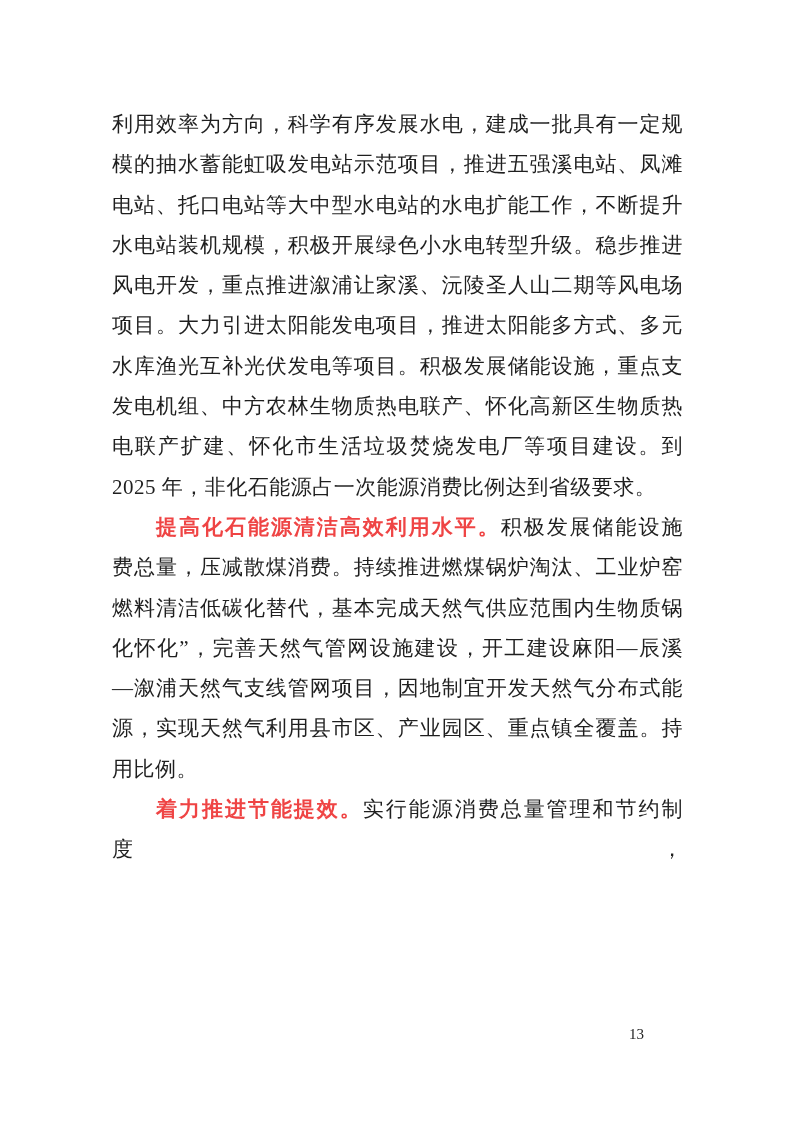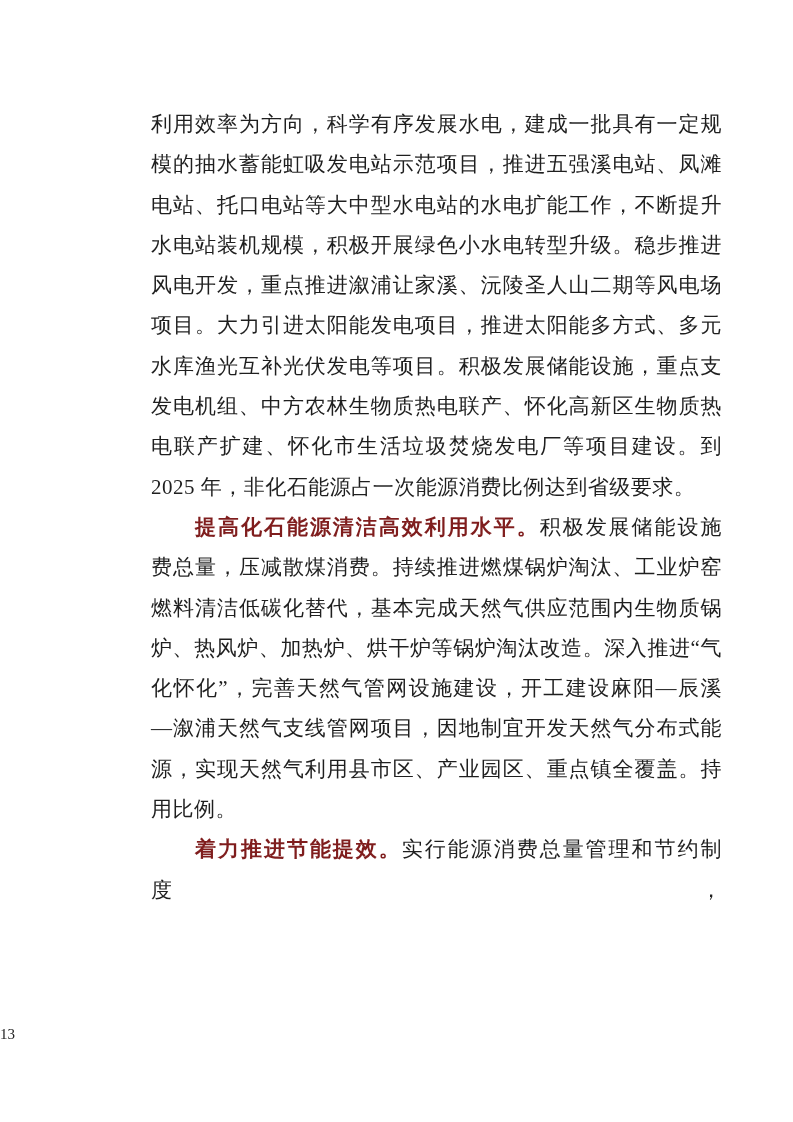--- a/index.html
+++ b/index.html
@@ -20,47 +20,46 @@
     left: 0; top: 0;
     width: 793px;
     height: 1122px;
     background: #ffffff;
   }
   .text-block {
     position: absolute;
     left: 112px;
     top: 104px;
     width: 571px;
-    margin-left: 39px;
   }
   .line {
     font-size: 21px;
     line-height: 40.3px;
     height: 40.3px;
     text-align: justify;
     text-align-last: justify;
     letter-spacing: 0.5px;
     white-space: normal;
   }
   .line.para-last {
     text-align-last: left;
   }
   .line.para-first {
     text-indent: 44px;
   }
   .lead {
     font-weight: 700;
-    color: #7f1d1d;
+    color: #ef4444;
   }
   .page-number {
     position: absolute;
     left: 0;
     top: 1024px;
     width: 644px;
-    text-align: left;
+    text-align: right;
     font-size: 15px;
     line-height: 20px;
     color: #222222;
   }
 </style>
 </head>
 <body>
 
 <div class="page">
   <div class="text-block">
@@ -70,21 +69,20 @@
     <div class="line"><span>水电站装机规模，积极开展绿色小水电转型升级。稳步推进</span></div>
     <div class="line"><span>风电开发，重点推进溆浦让家溪、沅陵圣人山二期等风电场</span></div>
     <div class="line"><span>项目。大力引进太阳能发电项目，推进太阳能多方式、多元</span></div>
     <div class="line"><span>水库渔光互补光伏发电等项目。积极发展储能设施，重点支</span></div>
     <div class="line"><span>发电机组、中方农林生物质热电联产、怀化高新区生物质热</span></div>
     <div class="line"><span>电联产扩建、怀化市生活垃圾焚烧发电厂等项目建设。到</span></div>
     <div class="line para-last"><span>2025 年，非化石能源占一次能源消费比例达到省级要求。</span></div>
     <div class="line para-first"><span class="lead">提高化石能源清洁高效利用水平。</span><span>积极发展储能设施</span></div>
     <div class="line"><span>费总量，压减散煤消费。持续推进燃煤锅炉淘汰、工业炉窑</span></div>
     <div class="line"><span>燃料清洁低碳化替代，基本完成天然气供应范围内生物质锅</span></div>
-    <div class="line"><span>炉、热风炉、加热炉、烘干炉等锅炉淘汰改造。深入推进“气</span></div>
     <div class="line"><span>化怀化”，完善天然气管网设施建设，开工建设麻阳—辰溪</span></div>
     <div class="line"><span>—溆浦天然气支线管网项目，因地制宜开发天然气分布式能</span></div>
     <div class="line"><span>源，实现天然气利用县市区、产业园区、重点镇全覆盖。持</span></div>
     <div class="line para-last"><span>用比例。</span></div>
     <div class="line para-first"><span class="lead">着力推进节能提效。</span><span>实行能源消费总量管理和节约制度，</span></div>
   </div>
   <div class="page-number">13</div>
 </div>
 
 </body></html>

